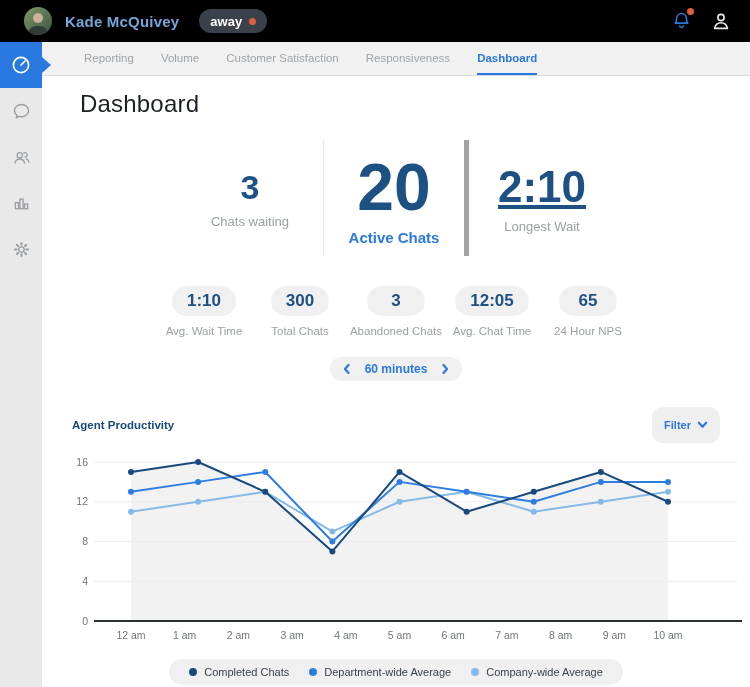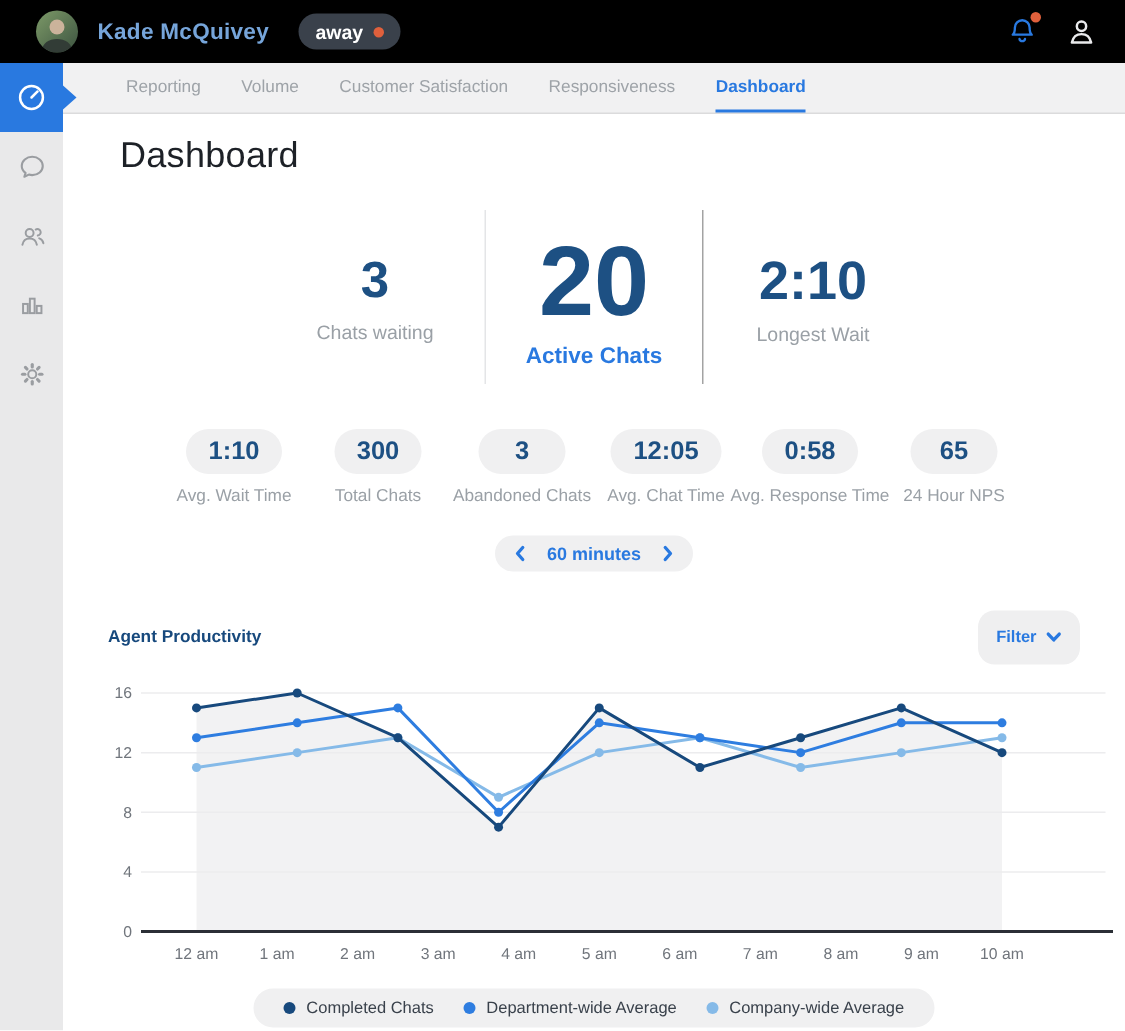--- a/index.html
+++ b/index.html
@@ -26,24 +26,24 @@
   
   .tabbar{position:absolute;top:42px;left:42px;right:0;height:34px;background:#f1f1f2;border-bottom:1px solid #dbdbdc;display:flex;align-items:stretch;padding-left:42px;gap:27px;z-index:1;}
   .tab{display:flex;align-items:center;font-size:11.5px;color:#9ea3a8;border-bottom:2px solid transparent;cursor:pointer;}
   .tab.active{color:#2979e0;font-weight:bold;border-bottom-color:#2979e0;}
   
   .main{position:absolute;top:77px;left:42px;right:0;bottom:0;background:#fff;}
   h1.page-title{margin:13px 0 0 38px;font-size:24px;font-weight:500;color:#1d2127;letter-spacing:.2px;}
   
   .hero{display:flex;justify-content:center;align-items:center;margin-top:22px;}
   .hero-cell{width:146px;text-align:center;}
-  .hero-cell.mid{border-left:1px solid #e4e5e7;border-right:1px solid #a3a3a3;padding:14px 0 10px;}
+  .hero-cell.mid{border-left:1px solid #e4e5e7;border-right:5px solid #a3a3a3;padding:14px 0 10px;}
   .hero-val{font-size:34px;font-weight:bold;color:#1d5083;}
   .hero-val.big{font-size:66px;line-height:1;}
-  .hero-val.med{font-size:36px;}
+  .hero-val.med{font-size:44px;text-decoration:underline;}
   .hero-lbl{margin-top:7px;font-size:13px;color:#9aa0a6;}
   .hero-lbl.accent{color:#2979e0;font-weight:bold;font-size:15px;margin-top:9px;}
   
   .pills{display:flex;justify-content:center;margin-top:30px;}
   .pill-cell{width:96px;display:flex;flex-direction:column;align-items:center;}
   .pill{background:#f0f0f1;border-radius:16px;height:30px;min-width:58px;padding:0 15px;display:flex;align-items:center;justify-content:center;}
   .pill-val{font-size:17px;font-weight:bold;color:#1d5083;}
   .pill-lbl{margin-top:9px;font-size:11.5px;color:#9aa0a6;white-space:nowrap;}
   
   .selector-row{display:flex;justify-content:center;margin-top:20px;}
@@ -181,26 +181,20 @@
         <div class="pill">
           <span class="pill-val">3</span>
         </div>
         <div class="pill-lbl">Abandoned Chats</div>
       </div>
       <div class="pill-cell">
         <div class="pill">
           <span class="pill-val">12:05</span>
         </div>
         <div class="pill-lbl">Avg. Chat Time</div>
-      </div>
-      <div class="pill-cell">
-        <div class="pill">
-          <span class="pill-val">0:58</span>
-        </div>
-        <div class="pill-lbl">Avg. Response Time</div>
       </div>
       <div class="pill-cell">
         <div class="pill">
           <span class="pill-val">65</span>
         </div>
         <div class="pill-lbl">24 Hour NPS</div>
       </div>
     </div>
 
   <div class="selector-row">

